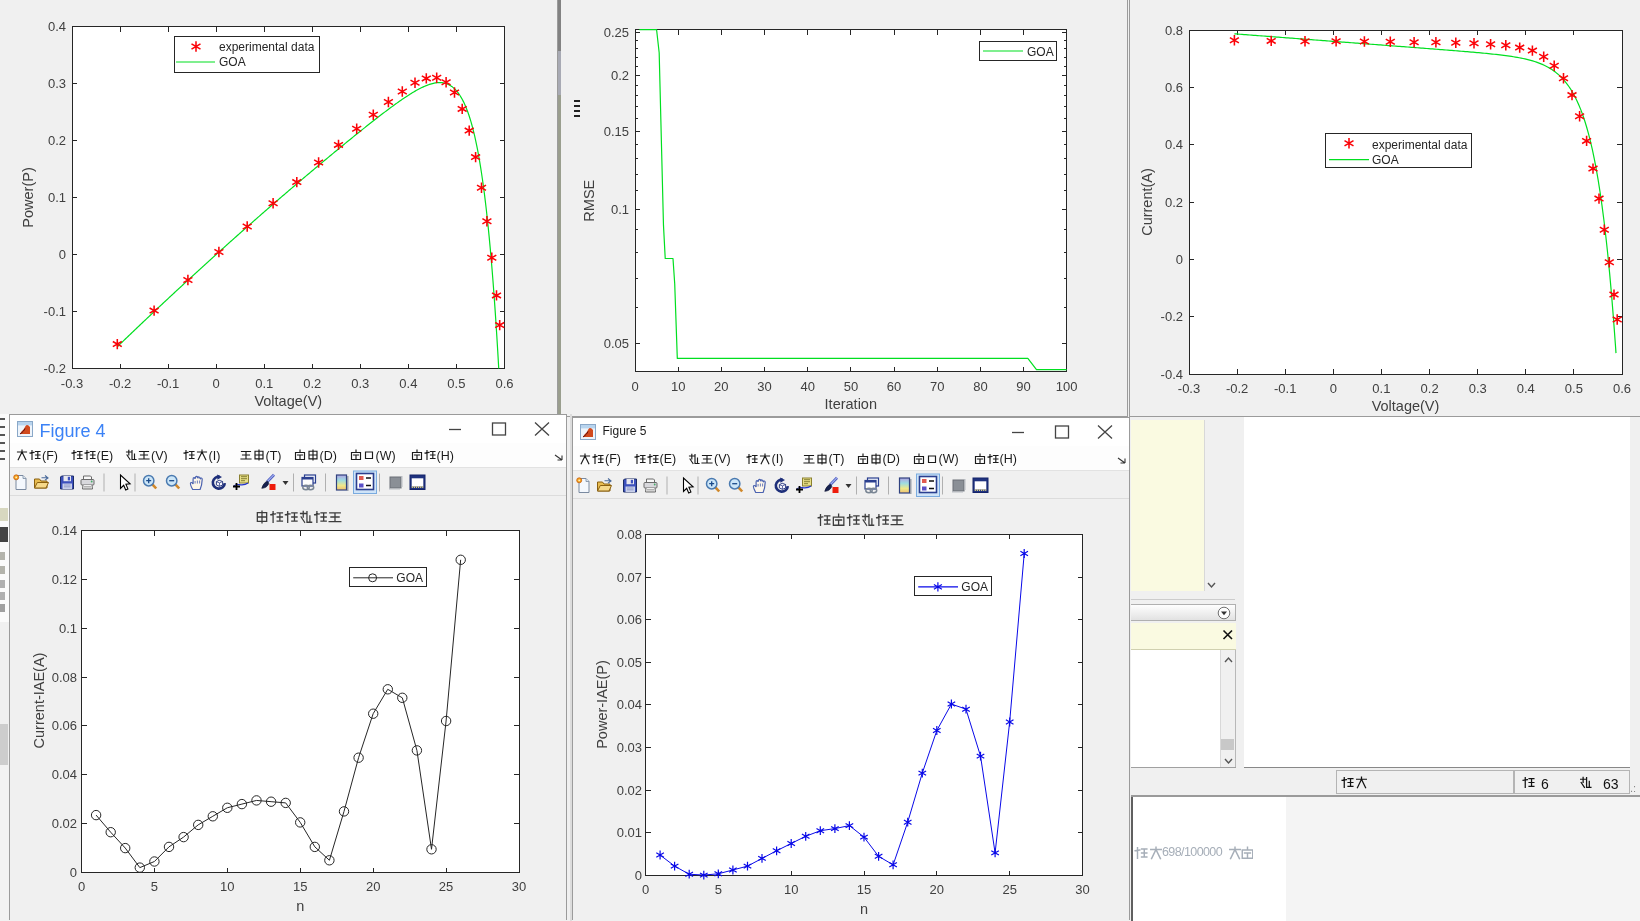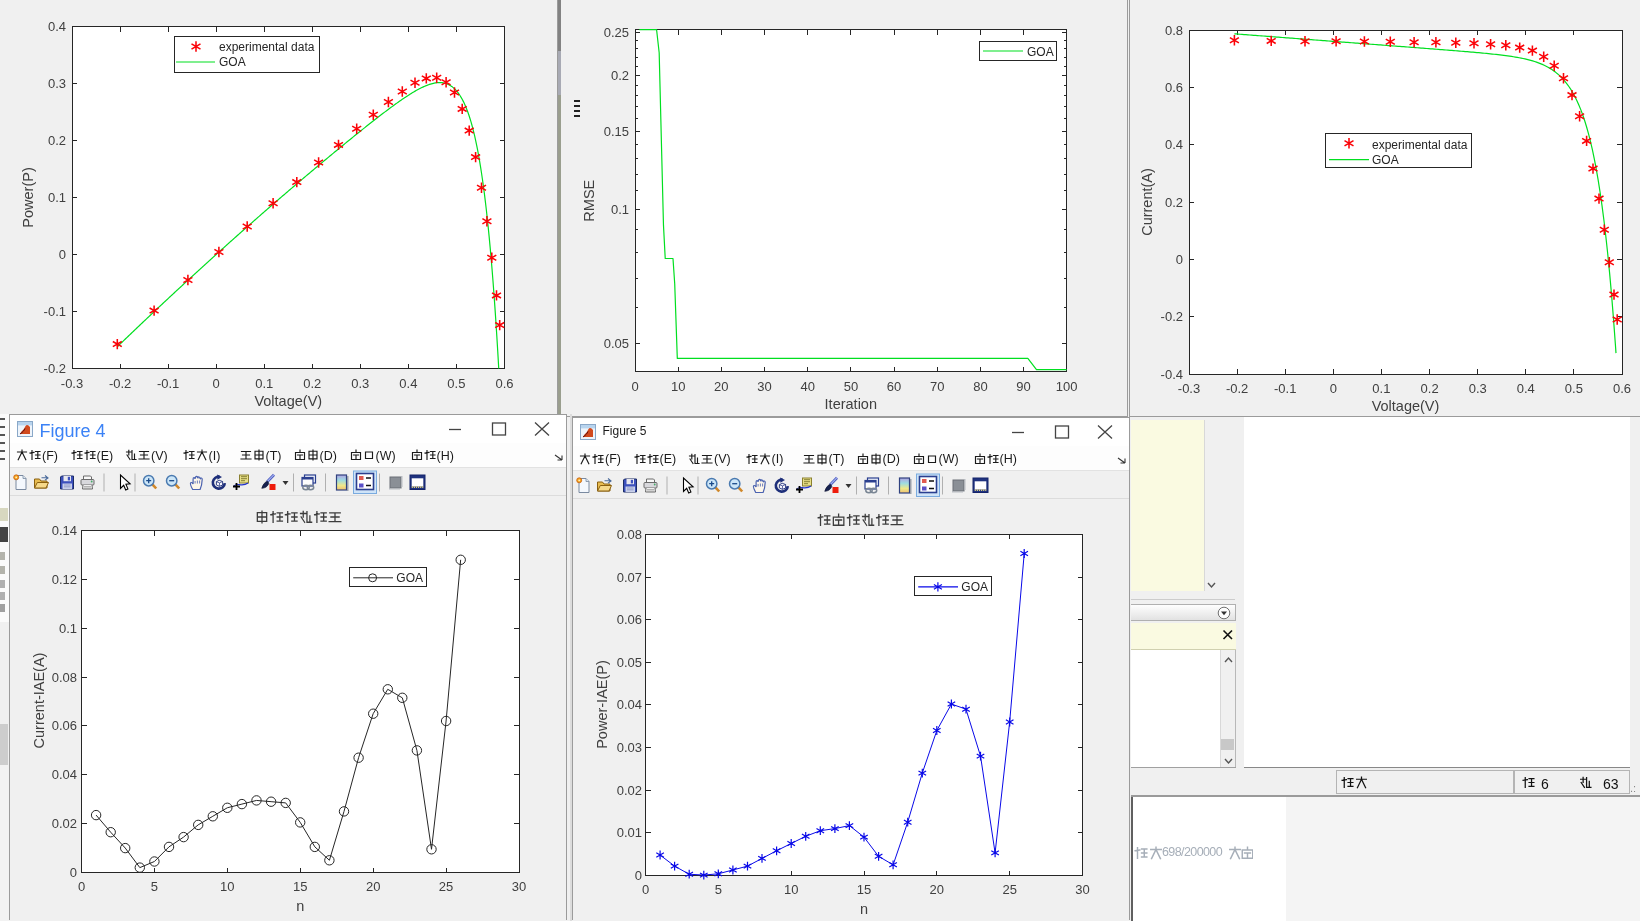--- a/index.html
+++ b/index.html
@@ -34,21 +34,21 @@
 <div style="position:absolute;left:1286px;top:797px;width:354px;height:124px;background:#f4f4f4"></div>
 <div style="position:absolute;left:1131px;top:797px;width:2px;height:124px;background:#606060"></div>
 <svg style="position:absolute;left:1134px;top:846px" width="30" height="14">
     <g transform="translate(0,0) scale(1.1666666666666667)">
       <path d="M3,1.5 V10.5 M1,4 L5,3.4 M6.5,2.5 H11 M6.5,6 H11 M6.5,9.5 H11 M8.8,2.5 V9.5" stroke="#a6aeb8" stroke-width="1.25" fill="none" stroke-linecap="square"></path>
     </g>
     <g transform="translate(15,0) scale(1.1666666666666667)">
       <path d="M1.5,3 H10.5 M6,3 L2.2,10.8 M6,3 L9.8,10.8 M6,1 V3" stroke="#a6aeb8" stroke-width="1.25" fill="none" stroke-linecap="square"></path>
     </g>
   </svg>
-<span style="position:absolute;left:1162px;top:845px;font-size:12.5px;letter-spacing:-0.6px;color:#a6aeb8;font-family:'Liberation Sans'">698/200000</span>
+<span style="position:absolute;left:1162px;top:845px;font-size:12.5px;letter-spacing:-0.6px;color:#a6aeb8;font-family:'Liberation Sans'">698/100000</span>
 <svg style="position:absolute;left:1228px;top:846px" width="25.0" height="14">
     <g transform="translate(0.0,0) scale(1.1666666666666667)">
       <path d="M1.5,3 H10.5 M6,3 L2.2,10.8 M6,3 L9.8,10.8 M6,1 V3" stroke="#a6aeb8" stroke-width="1.25" fill="none" stroke-linecap="square"></path>
     </g>
     <g transform="translate(12.5,0) scale(1.1666666666666667)">
       <path d="M1.5,3.5 H10.5 M1.5,3.5 V10.5 M10.5,3.5 V10.5 M1.5,10.5 H10.5 M6,1 V3.5 M3.5,6 H8.5 M6,6 V10.5" stroke="#a6aeb8" stroke-width="1.25" fill="none" stroke-linecap="square"></path>
     </g>
   </svg>
 <div style="position:absolute;left:1131px;top:417px;width:113px;height:351px;background:#f0f0f0"></div>
 <div style="position:absolute;left:1131px;top:420px;width:73px;height:171px;background:#fafae1"></div>

